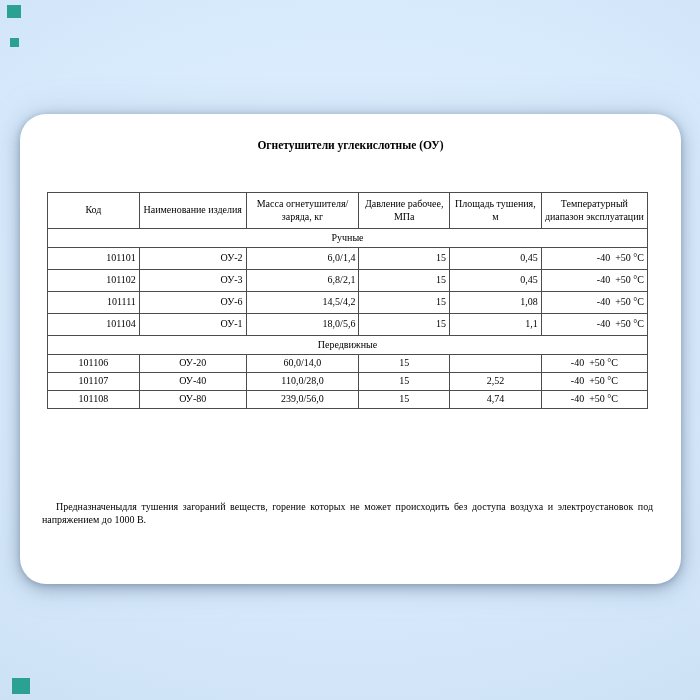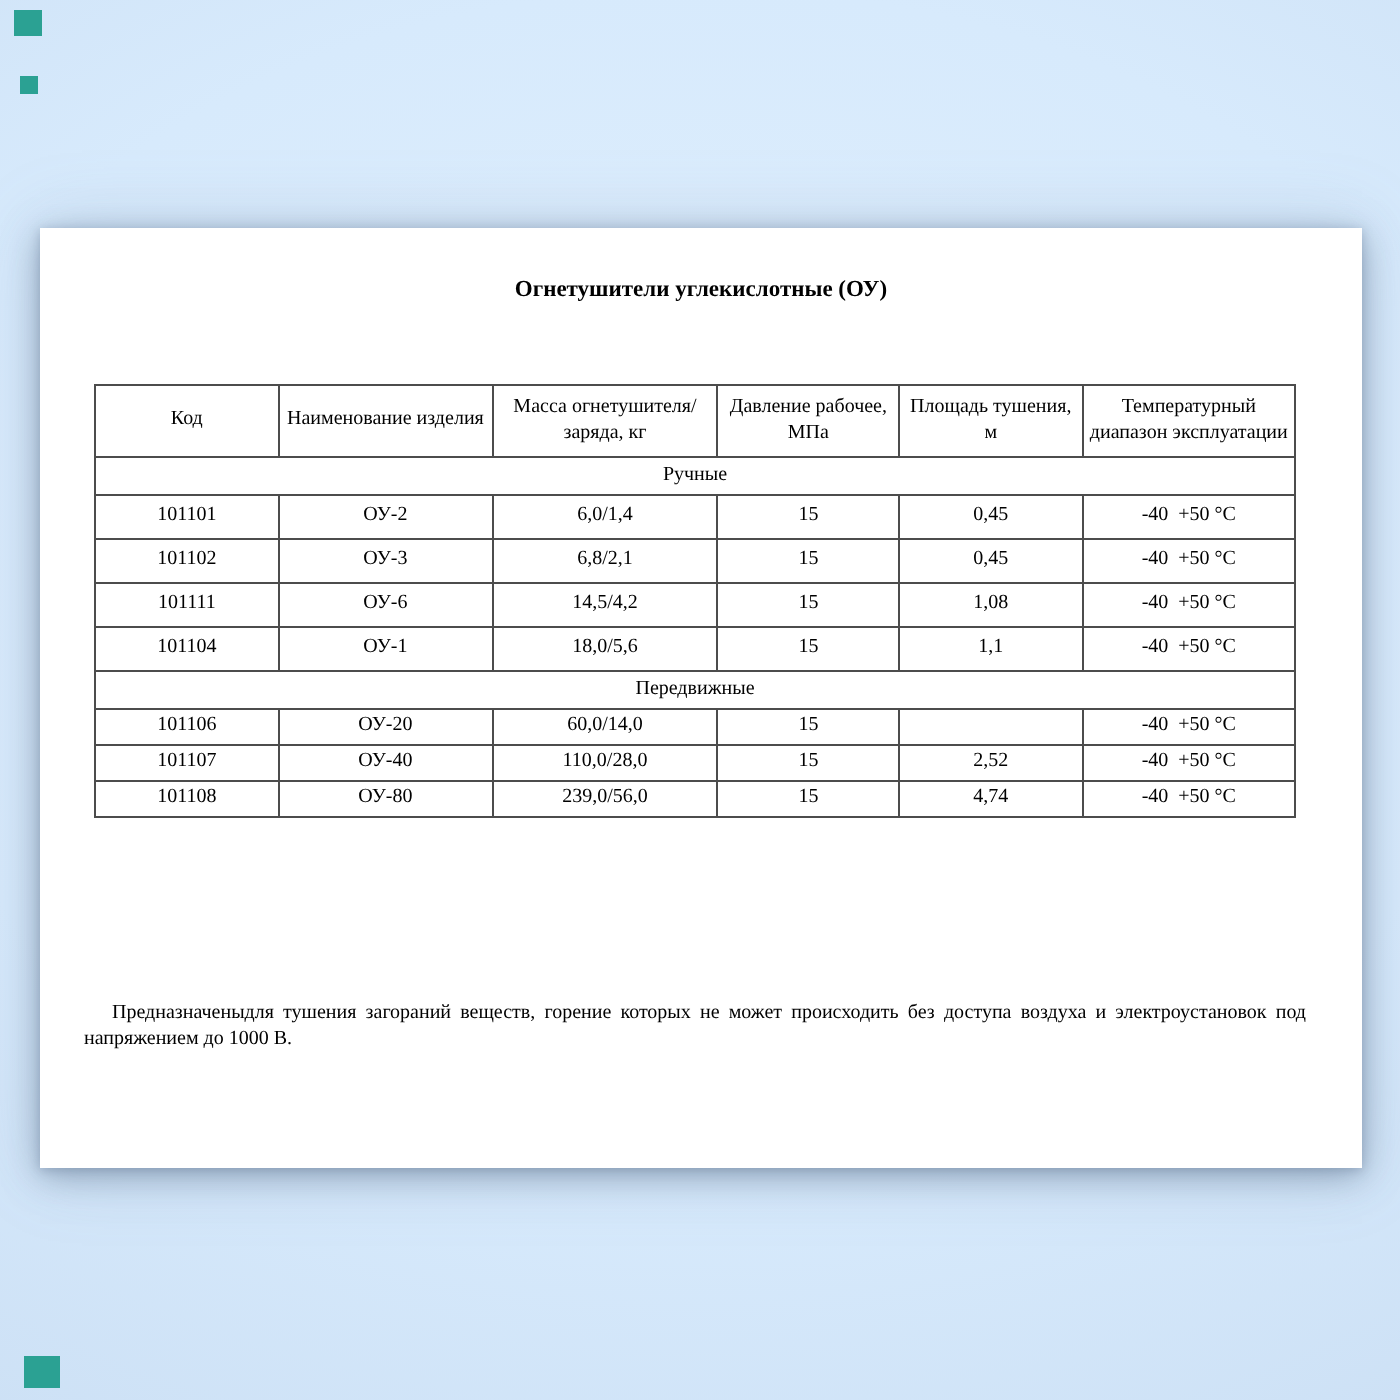--- a/index.html
+++ b/index.html
@@ -8,37 +8,38 @@
     position:relative;width:700px;height:700px;overflow:hidden;
     background:radial-gradient(130% 95% at 50% 42%, #e1f0fe 0%, #d7eafc 45%, #cbdff4 78%, #c3d8ef 100%);
   }
   .marker{position:absolute;background:#2ba193;}
   .marker.m1{left:7px;top:5px;width:14px;height:13px;}
   .marker.m2{left:10px;top:38px;width:9px;height:9px;}
   .marker.m3{left:12px;top:678px;width:18px;height:16px;}
   .page{
     position:absolute;left:20px;top:114px;width:661px;height:470px;background:#ffffff;
     box-shadow:0 4px 16px rgba(96,118,145,.55), 0 1px 5px rgba(96,118,145,.35), 0 0 36px rgba(120,140,170,.22);
+    border-radius:26px;
   }
   .title{
     margin:25px 0 0 0;text-align:center;color:#000;
     font-family:"Liberation Serif","DejaVu Serif",serif;font-size:11.5px;font-weight:bold;
   }
   table.doc-table{
     position:absolute;left:27px;top:78px;width:601px;
     border-collapse:collapse;table-layout:fixed;
     font-family:"Liberation Serif","DejaVu Serif",serif;font-size:10px;color:#000;
   }
   table.doc-table th, table.doc-table td{
     border:1px solid #4c4c4c;text-align:center;vertical-align:middle;
     padding:1px 3px;font-weight:normal;line-height:1.25;
   }
   table.doc-table thead th{height:33px;}
   tr.section-row td{height:16px;}
-  tr.sec-0 td{height:19px;}
+  tr.sec-0 td{height:19px;text-align:right;}
   tr.sec-1 td{height:15px;}
   col.c0{width:15.3%} col.c1{width:17.8%} col.c2{width:18.8%}
   col.c3{width:15.1%} col.c4{width:15.3%} col.c5{width:17.7%}
   .footnote{
     position:absolute;left:22px;right:28px;top:386px;margin:0;color:#000;
     font-family:"Liberation Serif","DejaVu Serif",serif;font-size:10px;line-height:1.34;
     text-align:justify;text-indent:14px;
   }
 </style>
 </head>

